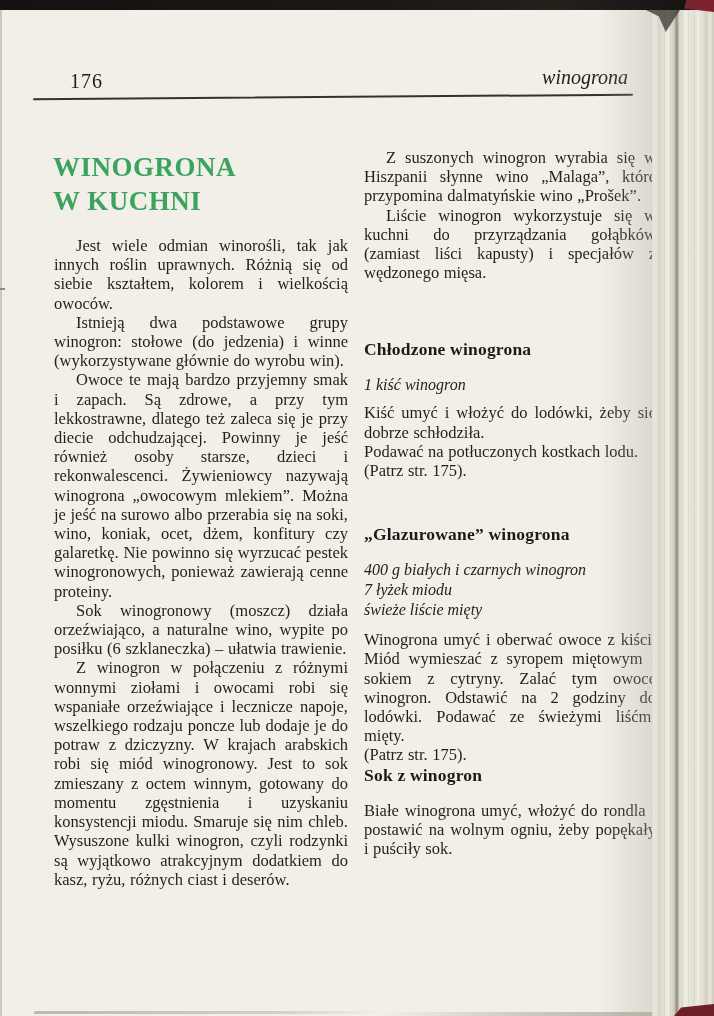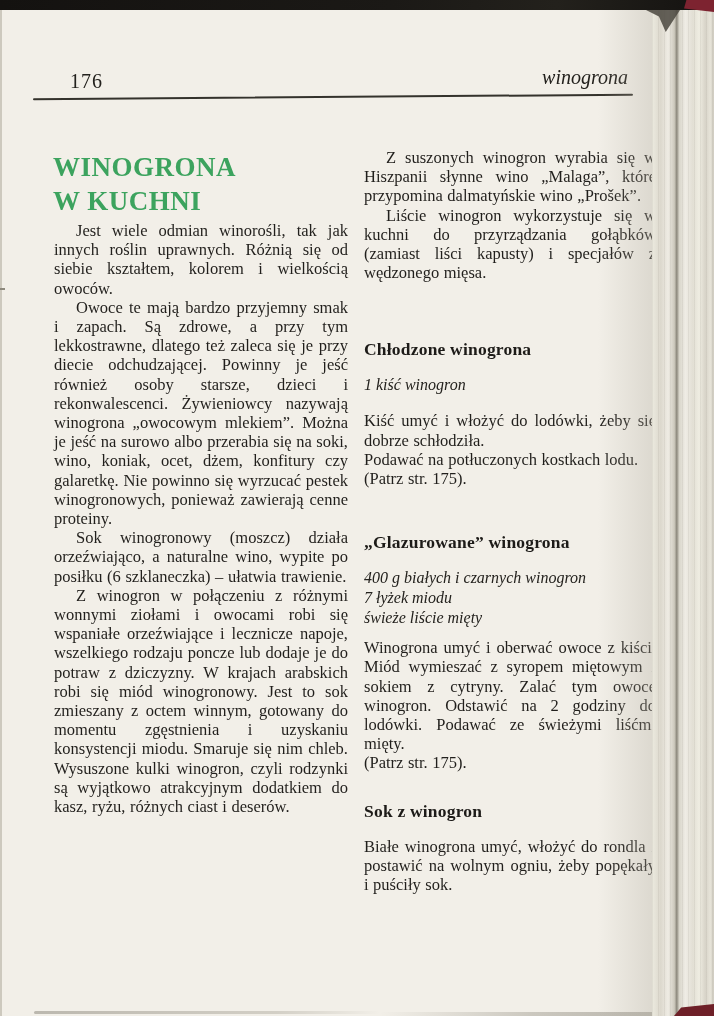--- a/index.html
+++ b/index.html
@@ -77,42 +77,42 @@
     border-radius:1px;
   }
   
   .article-title{
     position:absolute;left:53px;top:150px;margin:0;
     font-size:27px;line-height:34px;font-weight:700;letter-spacing:.5px;
     color:#3ca35e;
   }
   
   .col{position:absolute;z-index:1;}
-  .col-left{left:54px;top:221px;width:294px;}
+  .col-left{left:54px;top:236px;width:294px;}
   .col-right{left:364px;top:148px;width:292px;}
   p.body{
     margin:0;text-align:justify;font-size:16.5px;line-height:19.2px;
     color:#211f1c;word-spacing:.4px;
   }
   p.indent{text-indent:22px;}
   
   .recipe{margin:0;font-family:Liberation Serif, serif;}
   .recipe-title{
     margin:0;font-size:17.5px;font-weight:700;color:#1d1b18;letter-spacing:.2px;
   }
   .recipe-ings{margin:0;}
   .ing-line{
     font-style:italic;font-size:16px;line-height:20px;color:#24221e;
   }
   .recipe .recipe-title{margin-bottom:15px;}
   .recipe-1{margin-top:57px;}
   .recipe-2{margin-top:44px;}
-  .recipe-3{margin-top:28px;}
+  .recipe-3{}
   .recipe-ings{margin-bottom:10px;}
-  .recipe-1 .recipe-ings{margin-bottom:16px;}
+  .recipe-1 .recipe-ings{margin-bottom:8px;}
   p.step{margin:0;}
 </style>
 </head>
 <body>
 
 <div class="scan-top-edge"></div>
 <div class="fore-edge"></div>
 <div class="fore-edge-streaks"></div>
 <div class="page-right-shade"></div>
 <div class="corner-wedge-top"></div>
@@ -124,20 +124,21 @@
 <div class="left-tick"></div>
 
 <div class="page-number">176</div>
 <div class="running-head">winogrona</div>
 <div class="header-rule"></div>
 
 <h1 class="article-title"><span>WINOGRONA</span><br><span>W KUCHNI</span></h1>
 
 <div class="col col-left">
   <p class="body indent">Jest wiele odmian winorośli, tak jak innych roślin uprawnych. Różnią się od siebie kształtem, kolorem i wielkością owoców.</p>
+  <p class="body indent">Istnieją dwa podstawowe grupy winogron: stołowe (do jedzenia) i winne (wykorzystywane głównie do wyrobu win).</p>
   <p class="body indent">Owoce te mają bardzo przyjemny smak i zapach. Są zdrowe, a przy tym lekkostrawne, dlatego też zaleca się je przy diecie odchudzającej. Powinny je jeść również osoby starsze, dzieci i rekonwalescenci. Żywieniowcy nazywają winogrona „owocowym mlekiem”. Można je jeść na surowo albo przerabia się na soki, wino, koniak, ocet, dżem, konfitury czy galaretkę. Nie powinno się wyrzucać pestek winogronowych, ponieważ zawierają cenne proteiny.</p>
   <p class="body indent">Sok winogronowy (moszcz) działa orzeźwiająco, a naturalne wino, wypite po posiłku (6 szklaneczka) – ułatwia trawienie.</p>
   <p class="body indent">Z winogron w połączeniu z różnymi wonnymi ziołami i owocami robi się wspaniałe orzeźwiające i lecznicze napoje, wszelkiego rodzaju poncze lub dodaje je do potraw z dziczyzny. W krajach arabskich robi się miód winogronowy. Jest to sok zmieszany z octem winnym, gotowany do momentu zgęstnienia i uzyskaniu konsystencji miodu. Smaruje się nim chleb. Wysuszone kulki winogron, czyli rodzynki są wyjątkowo atrakcyjnym dodatkiem do kasz, ryżu, różnych ciast i deserów.</p>
 </div>
 
 <div class="col col-right">
   <p class="body indent">Z suszonych winogron wyrabia się w Hiszpanii słynne wino „Malaga”, które przypomina dalmatyńskie wino „Prošek”.</p>
   <p class="body indent">Liście winogron wykorzystuje się w kuchni do przyrządzania gołąbków (zamiast liści kapusty) i specjałów z wędzonego mięsa.</p>
 
   <section class="recipe recipe-1">

